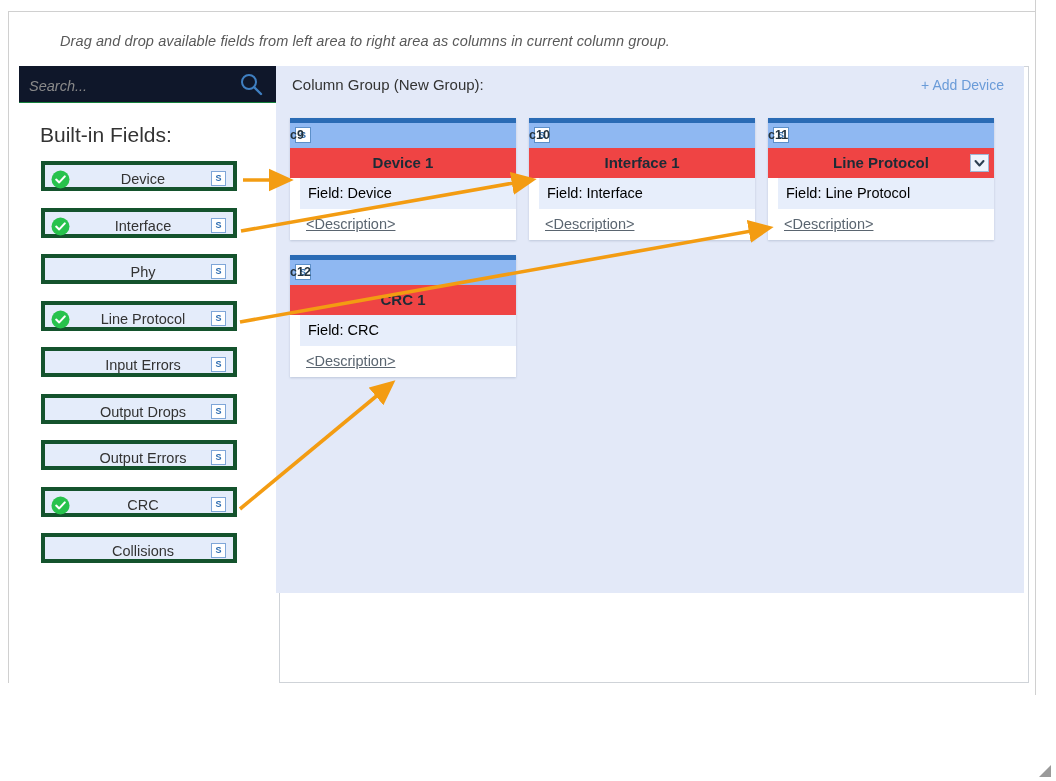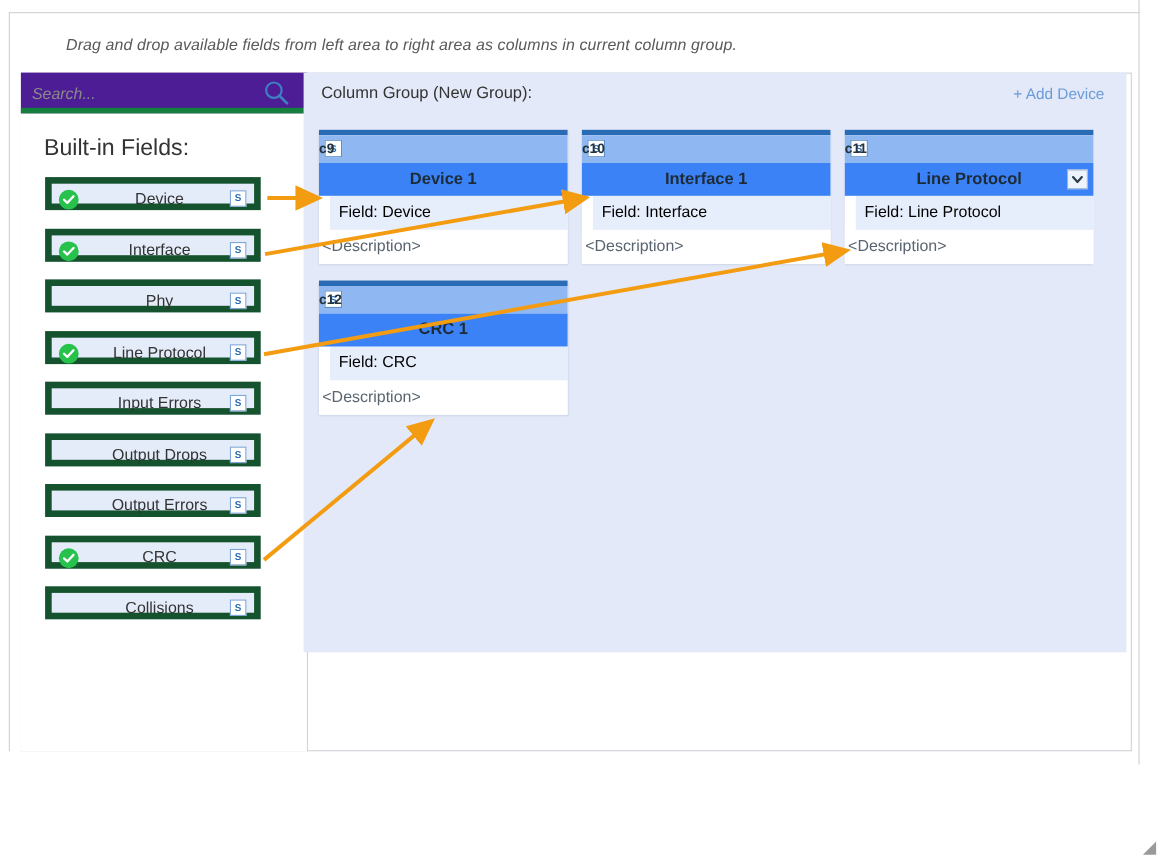--- a/index.html
+++ b/index.html
@@ -55,23 +55,23 @@
     position: absolute;
     left: 19px; top: 66px;
     width: 261px; height: 617px;
     background: #ffffff;
     box-sizing: border-box;
     border-right: 1px solid #cfd3d8;
   }
   .search-row {
     position: absolute; left: 0; top: 0;
     width: 260px; height: 37px;
-    border-bottom: 5px solid #15803d;
-    box-sizing: border-box;
-    background: #4c1d95;
+    border-bottom: 1px solid #15803d;
+    box-sizing: border-box;
+    background: #0f172a;
   }
   .search-input {
     position: absolute; left: 8px; top: 8px;
     width: 210px; height: 22px;
     border: none; outline: none;
     background: transparent;
     font-family: "Liberation Sans", sans-serif;
     font-style: italic;
     font-size: 14.5px;
     color: #8a8a8a;
@@ -88,21 +88,21 @@
   }
 
   .field-list {
     position: absolute; left: 22px; top: 95px; width: 216px;
   }
   .field-item {
     position: relative;
     width: 196px; height: 30px;
     margin-bottom: 16.5px;
     background: #e4ecfa;
-    border: 6px solid #14532d;
+    border: 4px solid #14532d;
     box-sizing: border-box;
     cursor: move;
   }
   .field-check {
     position: absolute; left: 6px; top: 5px;
     width: 19px; height: 19px;
   }
   .field-name {
     position: absolute; left: 0; top: 0;
     width: 196px; height: 28px;
@@ -172,21 +172,21 @@
     line-height: 14px; text-align: center;
     color: #2c6cb0;
   }
   .card-id {
     position: absolute; left: 0; top: 0; width: 226px; height: 25px;
     line-height: 25px; text-align: left;
     font-size: 12.5px; font-weight: bold; color: #24343f;
   }
   .card-name-row {
     position: relative;
-    height: 30px; background: #3b82f6;
+    height: 30px; background: #ef4444;
   }
   .card-name {
     position: absolute; left: 0; top: 0; width: 226px; height: 30px;
     line-height: 30px; text-align: center;
     font-size: 15px; font-weight: bold; color: #1d2b36;
   }
   .card-dropdown {
     position: absolute; right: 5px; top: 6px;
     width: 19px; height: 18px;
     background: #eef3fc;
@@ -198,23 +198,24 @@
     height: 31px; background: #e7eefb;
     line-height: 31px;
     padding-left: 8px;
     font-size: 14.5px; color: #000000;
     box-sizing: border-box;
     margin-left: 10px;
   }
   .card-desc-row {
     height: 31px; background: #ffffff;
     line-height: 31px;
-    padding-left: 3px;
+    padding-left: 16px;
     font-size: 14.5px; color: #5a6570;
     box-sizing: border-box;
+    text-decoration: underline;
   }
 
   
   .arrows {
     position: absolute; left: 0; top: 0;
     width: 1056px; height: 781px;
     pointer-events: none;
   }
 
   

